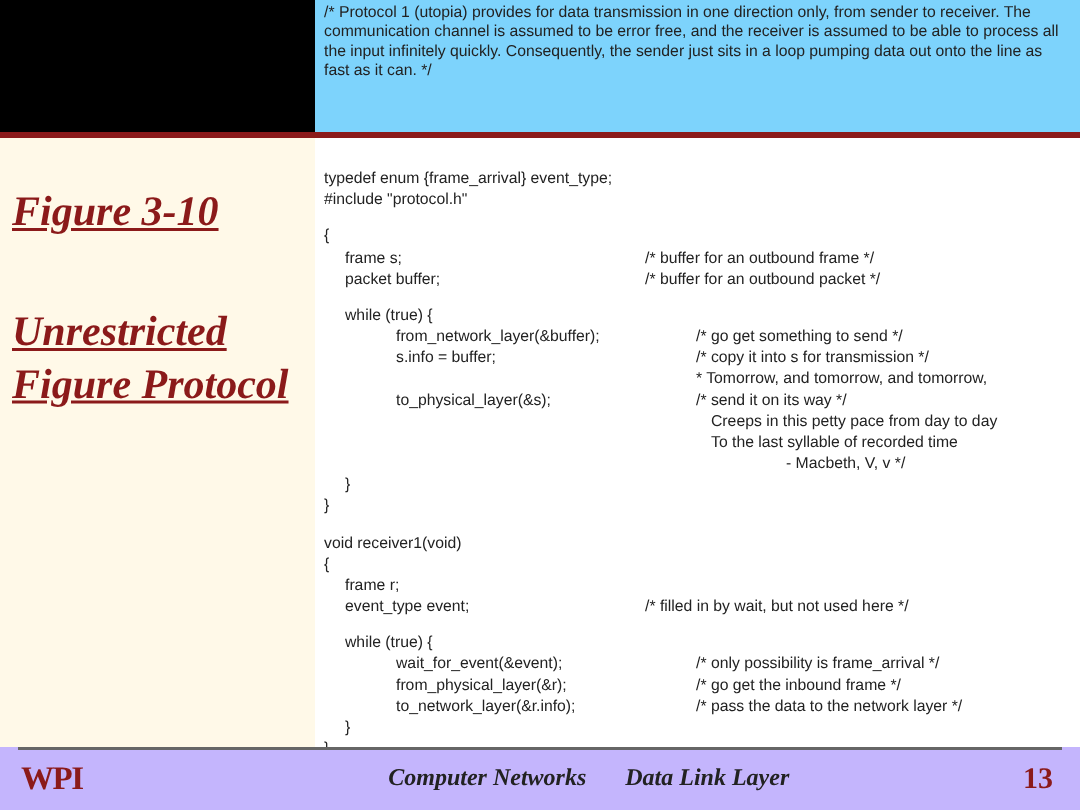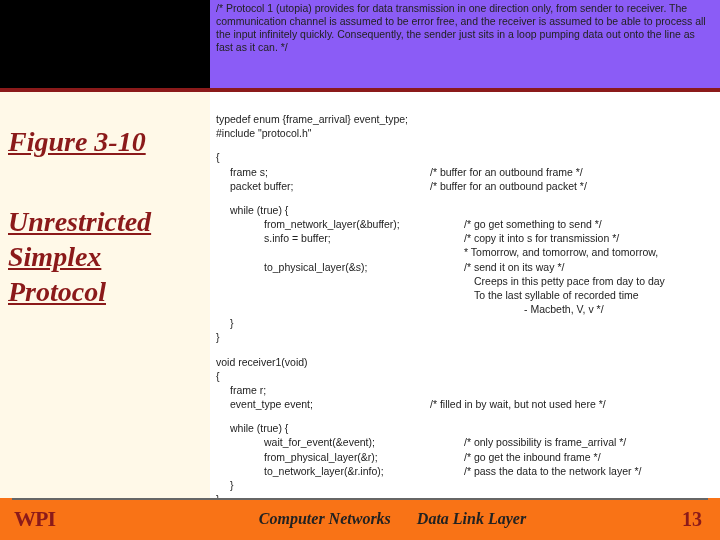--- a/index.html
+++ b/index.html
@@ -1,54 +1,54 @@
 <!DOCTYPE html>
 <html><head>
 <meta charset="utf-8">
 <style>
   * { margin: 0; padding: 0; box-sizing: border-box; }
   body { width: 720px; height: 540px; background: #fff9e8; font-family: sans-serif; position: relative; overflow: hidden; }
   .topbar { width: 100%; height: 88px; display: flex; }
   .topbar-left { width: 210px; height: 100%; background: #000; }
-  .topbar-right { flex: 1; background: #8b5cf6; padding: 2px 6px; font-family: Arial, sans-serif; font-size: 10.5px; line-height: 1.25; color: #222; border-left: 0; }
+  .topbar-right { flex: 1; background: #7dd3fc; padding: 2px 6px; font-family: Arial, sans-serif; font-size: 10.5px; line-height: 1.25; color: #222; border-left: 0; }
   .bar-strip { width: 100%; height: 4px; background: #8b1a1a; }
 
   .main { display: flex; height: calc(100% - 92px - 42px); }
   .left-col { width: 210px; padding: 32px 10px 10px 8px; font-family: "Comic Sans MS", cursive; font-style: italic; font-weight: bold; color: #8b1a1a; border-radius: 30px; }
   .fig-title { font-size: 28px; text-decoration: underline; line-height: 1.3; }
   .fig-desc { margin-top: 44px; font-size: 28px; text-decoration: underline; line-height: 1.25; }
 
   .code-col { flex: 1; background: #fff; padding: 20px 6px; font-family: Arial, sans-serif; font-size: 10.5px; line-height: 1.35; color: #222; }
   .code-col .line { white-space: pre; }
   .comment-col { display: inline-block; }
   .row { display: flex; }
   .row .codepart { min-width: 200px; }
   .indent1 { padding-left: 14px; }
   .indent2 { padding-left: 48px; }
 
-  .footer { position: absolute; bottom: 0; left: 0; width: 100%; height: 42px; background: #f97316; display: flex; align-items: center; justify-content: center; }
+  .footer { position: absolute; bottom: 0; left: 0; width: 100%; height: 42px; background: #c4b5fd; display: flex; align-items: center; justify-content: center; }
   .hr { position: absolute; top: 0; left: 12px; right: 12px; height: 2px; background: #666; }
   .logo { font-family: Georgia, serif; font-weight: bold; font-size: 22px; color: #8b1a1a; margin-left: 14px; letter-spacing: -1px; }
   .foot-mid { flex: 1; text-align: center; font-family: "Comic Sans MS", cursive; font-style: italic; font-weight: bold; font-size: 16px; color: #222; padding-left: 48px; }
   .foot-mid span + span { margin-left: 22px; }
   .pagenum { font-family: "Comic Sans MS", cursive; font-weight: bold; color: #8b1a1a; font-size: 20px; margin-right: 18px; }
 </style>
 </head>
 <body>
 
 <div class="topbar">
   <div class="topbar-left"></div>
   <div class="topbar-right">/* Protocol 1 (utopia) provides for data transmission in one direction only, from sender to receiver.  The communication channel is assumed to be error free, and the receiver is assumed to be able to process all the input infinitely quickly. Consequently, the sender just sits in a loop pumping data out onto the line as fast as it can. */</div>
 </div>
 <div class="bar-strip"></div>
 
 <div class="main">
   <div class="left-col">
     <div class="fig-title">Figure 3-10</div>
-    <div class="fig-desc">Unrestricted Simplex Protocol</div>
+    <div class="fig-desc">Unrestricted Figure Protocol</div>
   </div>
   <div class="code-col">
     <div class="line">typedef enum {frame_arrival} event_type;</div>
     <div class="line">#include "protocol.h"</div>
     <div class="line" style="height:10px"></div>
     <div class="line">{</div>
     <div class="row indent1">
         <span class="codepart">frame s;</span>
         <span class="comment-col">/* buffer for an outbound frame */</span>
       </div>

